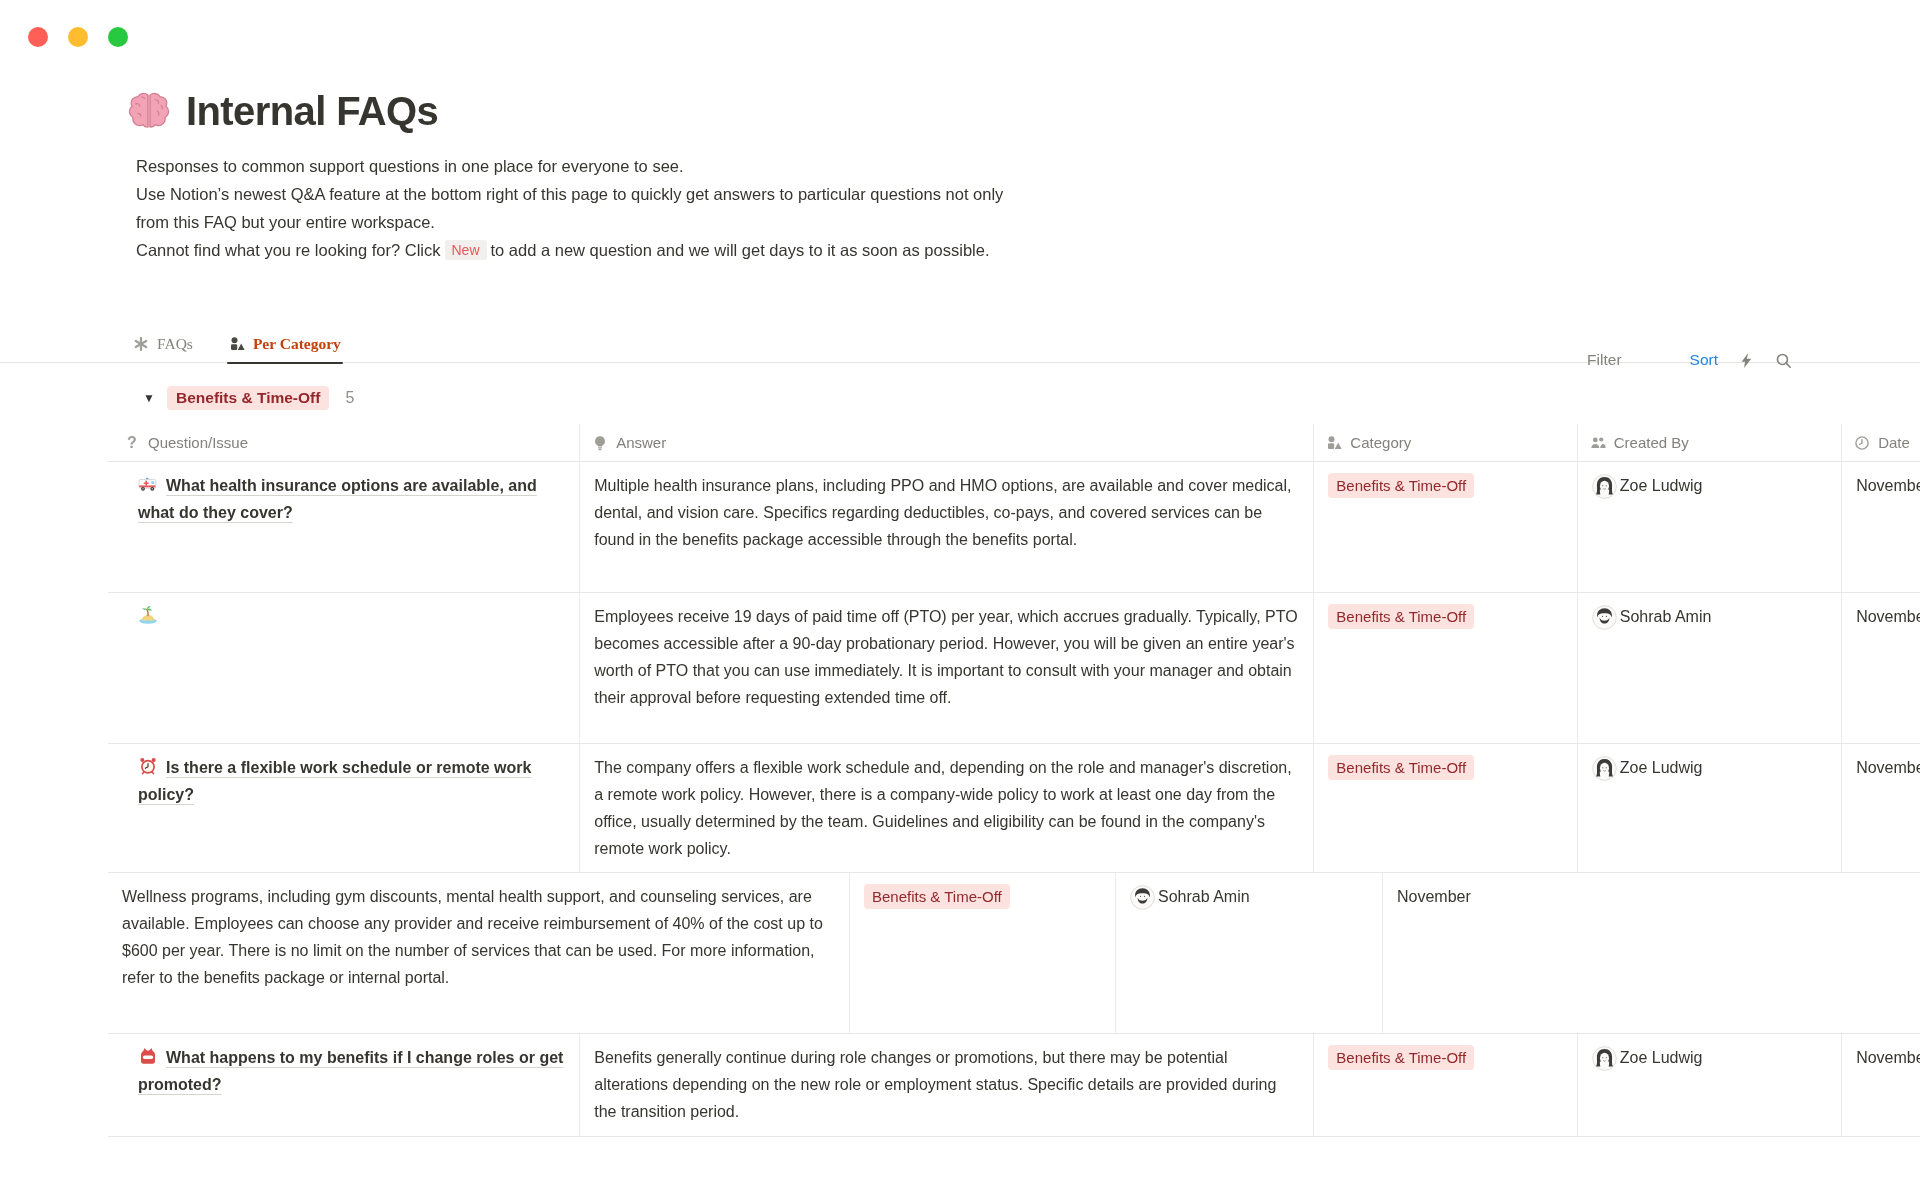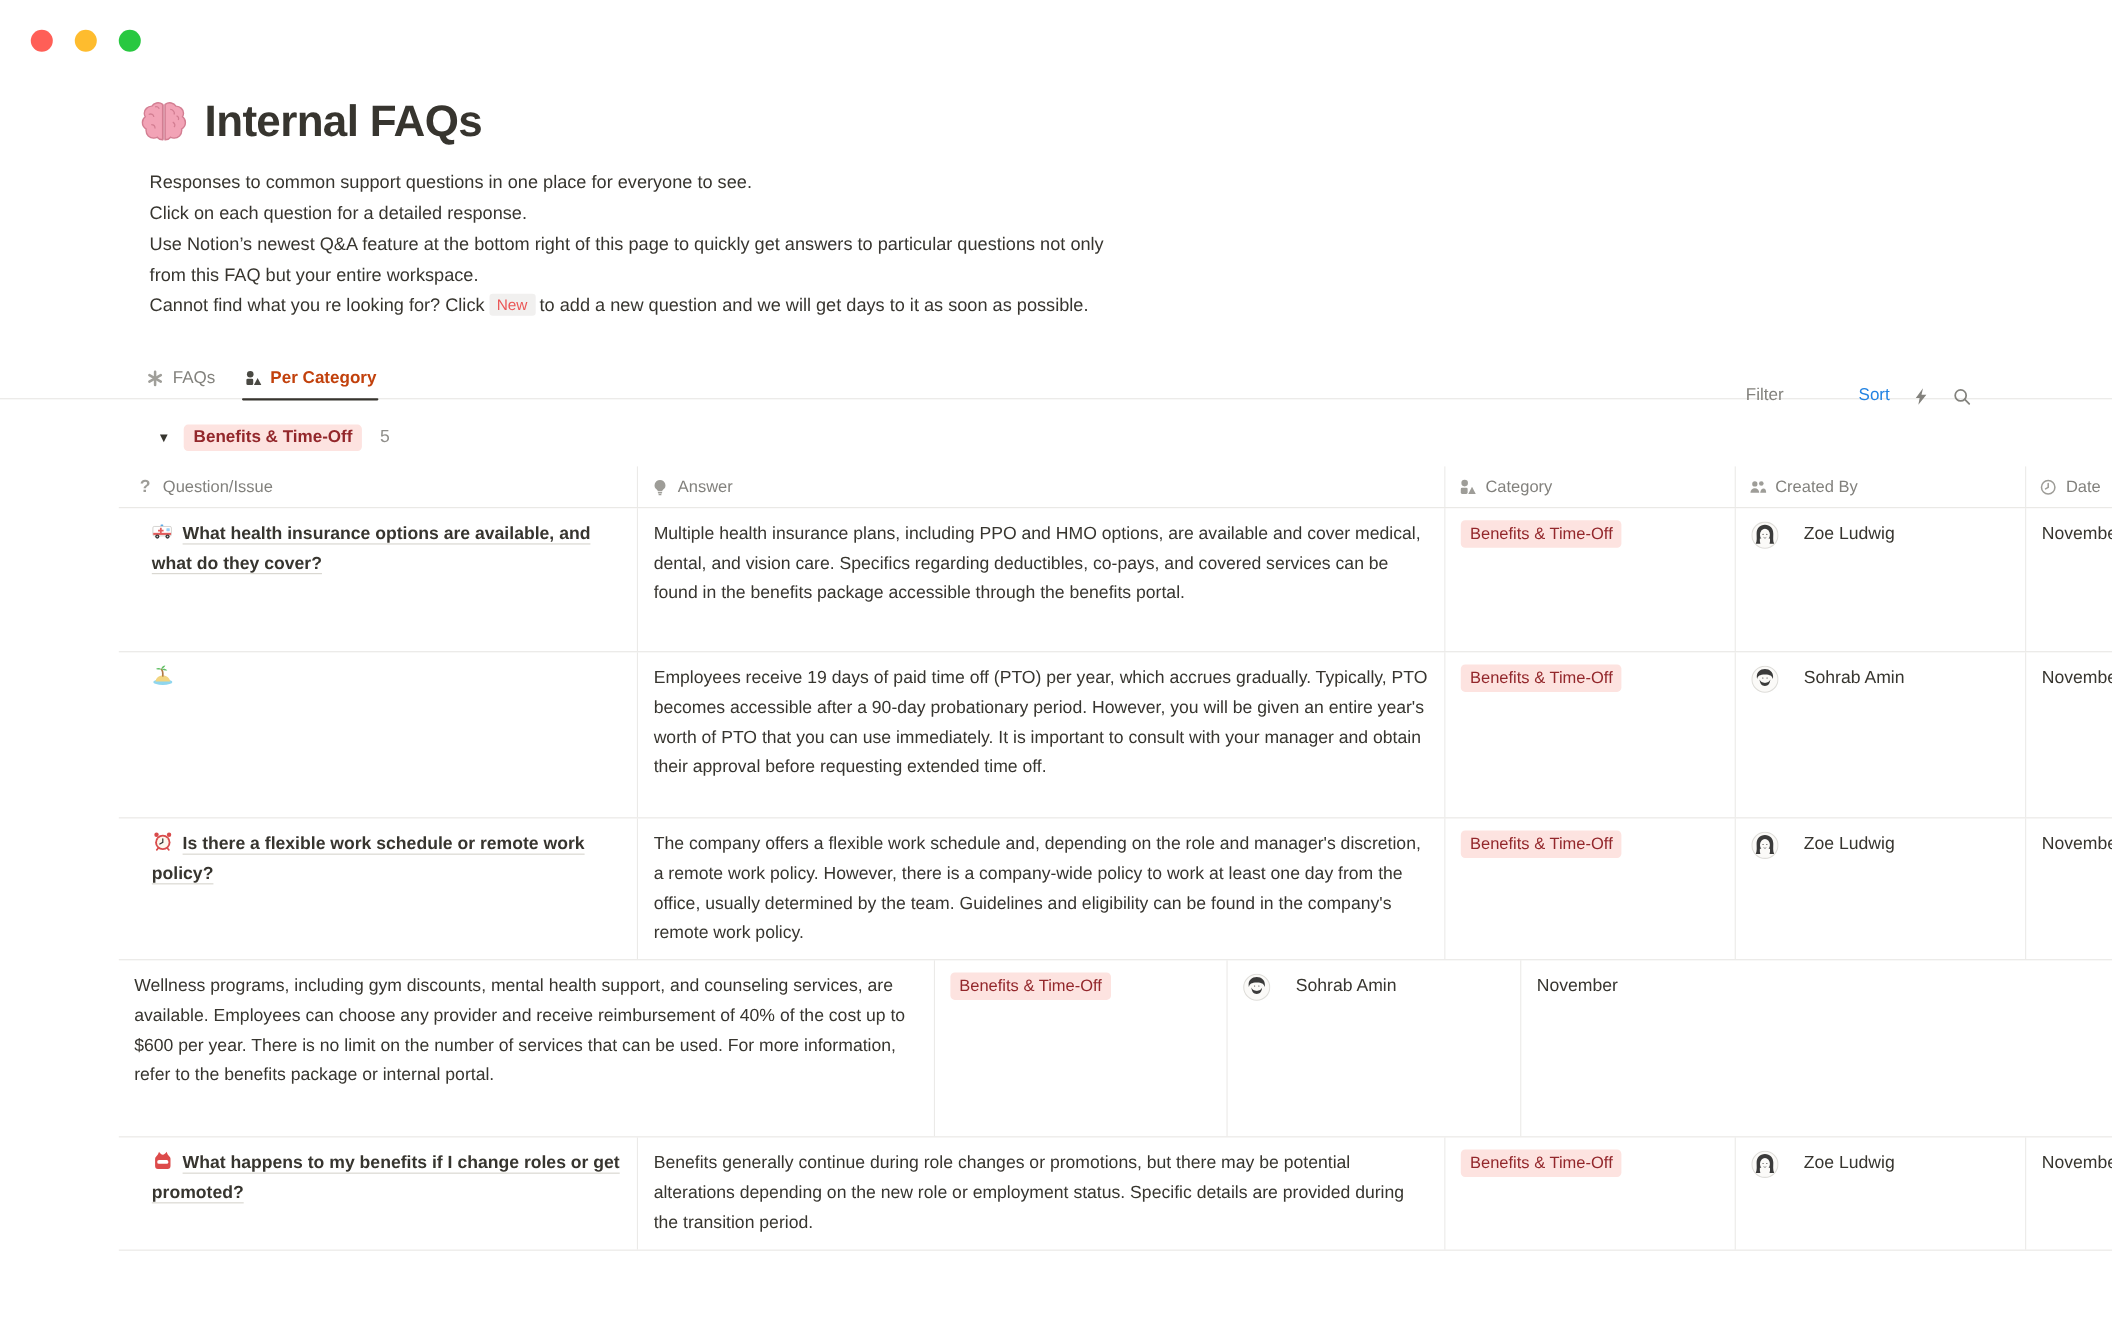--- a/index.html
+++ b/index.html
@@ -16,21 +16,21 @@
   .title-row { position:absolute; left:126px; top:88px; display:flex; align-items:center; gap:14px; }
   .page-title { font-size:40px; font-weight:700; letter-spacing:-0.6px; color:#37352F; }
   .brain { width:46px; height:46px; }
 
   
   .desc { position:absolute; left:136px; top:152px; font-size:16.5px; line-height:28px; color:#37352F; }
   .new-badge { display:inline-block; background:#F1F0EF; color:#EB5757; font-size:14px; line-height:18px; padding:1px 7px; border-radius:3px; margin:0 4px; vertical-align:1px; }
 
   
   .tabsbar { position:absolute; left:0; top:325px; width:1920px; height:38px; border-bottom:1px solid #E8E7E4; }
-  .tabs { position:absolute; left:133px; top:0; height:38px; display:flex; gap:26px; }
+  .tabs { position:absolute; left:133px; top:0; height:38px; display:flex; gap:36px;font-family:Liberation Serif, serif; }
   .tab { position:relative; display:flex; align-items:center; gap:8px; font-size:15.5px; color:#83827D; cursor:pointer; }
   .tab .ticon { width:16px; height:16px; color:#A09F9A; }
   .tab.active { color:#c2410c; font-weight:700; }
   .tab.active .ticon { color:#4A4943; }
   .tab.active::after { content:''; position:absolute; left:-2px; right:-2px; bottom:-1px; height:2.5px; background:#37352F; border-radius:1px; }
   .toolbar { position:absolute; right:128px; top:16px; height:38px; display:flex; align-items:center; gap:20px; }
   .tool-link { font-size:15.5px; color:#83827D; cursor:pointer; }
   .tool-link.blue { color:#2383E2;margin-left:48px; }
   .tool-icon { width:17px; height:17px; color:#83827D; cursor:pointer; }
 
@@ -56,21 +56,21 @@
   .qmark { font-size:16px; font-weight:700; color:#9E9D98; width:16px; text-align:center; }
 
   .row-1{ min-height:131px; } .row-2{ min-height:151px; } .row-3{ min-height:128px; } .row-4{ min-height:161px; } .row-5{ min-height:103px; }
 
   .td { padding:10px 14px; font-size:16px; line-height:27px; }
   .td.col-q { padding-left:30px; cursor:pointer; }
   .emoji { display:inline-block; width:20px; height:20px; vertical-align:-3px; margin-right:8px; }
   .qlink { font-weight:700; color:#37352F; text-decoration:underline; text-decoration-color:#D6D4CE; text-decoration-thickness:1px; text-underline-offset:3.5px; }
   .td.col-a { color:#37352F; }
   .cat-badge { display:inline-block; background:#FDE3E0; color:#93272B; font-size:15px; line-height:21px; padding:2px 8px; border-radius:4px; margin-top:1px; }
-  .person { display:flex; align-items:flex-end; gap:23px; }
+  .person { display:flex; align-items:flex-end; gap:3px; }
   .avatar { width:25px; height:25px; flex:none; margin-top:1px; }
   .pname { font-size:16px; }
   .td.col-d { white-space:nowrap; overflow:hidden; }
 </style>
 </head>
 <body>
 
 <div class="canvas">
 
   <div class="traffic">
@@ -95,21 +95,20 @@
           <path d="M13 8c1.5-.5 3 .2 3.2 1.6"></path>
             <path d="M30 15c1.5.5 2 2 1.4 3.4"></path>
         </g>
       </svg>
     </span>
     <span class="page-title">Internal FAQs</span>
   </div>
 
   <div class="desc">
     <div>Responses to common support questions in one place for everyone to see.</div>
-    <div>Click on each question for a detailed response.</div>
     <div>Use Notion’s newest Q&amp;A feature at the bottom right of this page to quickly get answers to particular questions not only</div>
     <div>from this FAQ but your entire workspace.</div>
     <div><span>Cannot find what you re looking for? Click</span><span class="new-badge">New</span><span>to add a new question and we will get days to it as soon as possible.</span></div>
   </div>
 
   <div class="tabsbar">
     <div class="tabs">
       <div class="tab">
         <span class="ticon">
           <svg viewBox="0 0 16 16" width="16" height="16" stroke="currentColor" stroke-width="2.3" stroke-linecap="round" fill="none">

